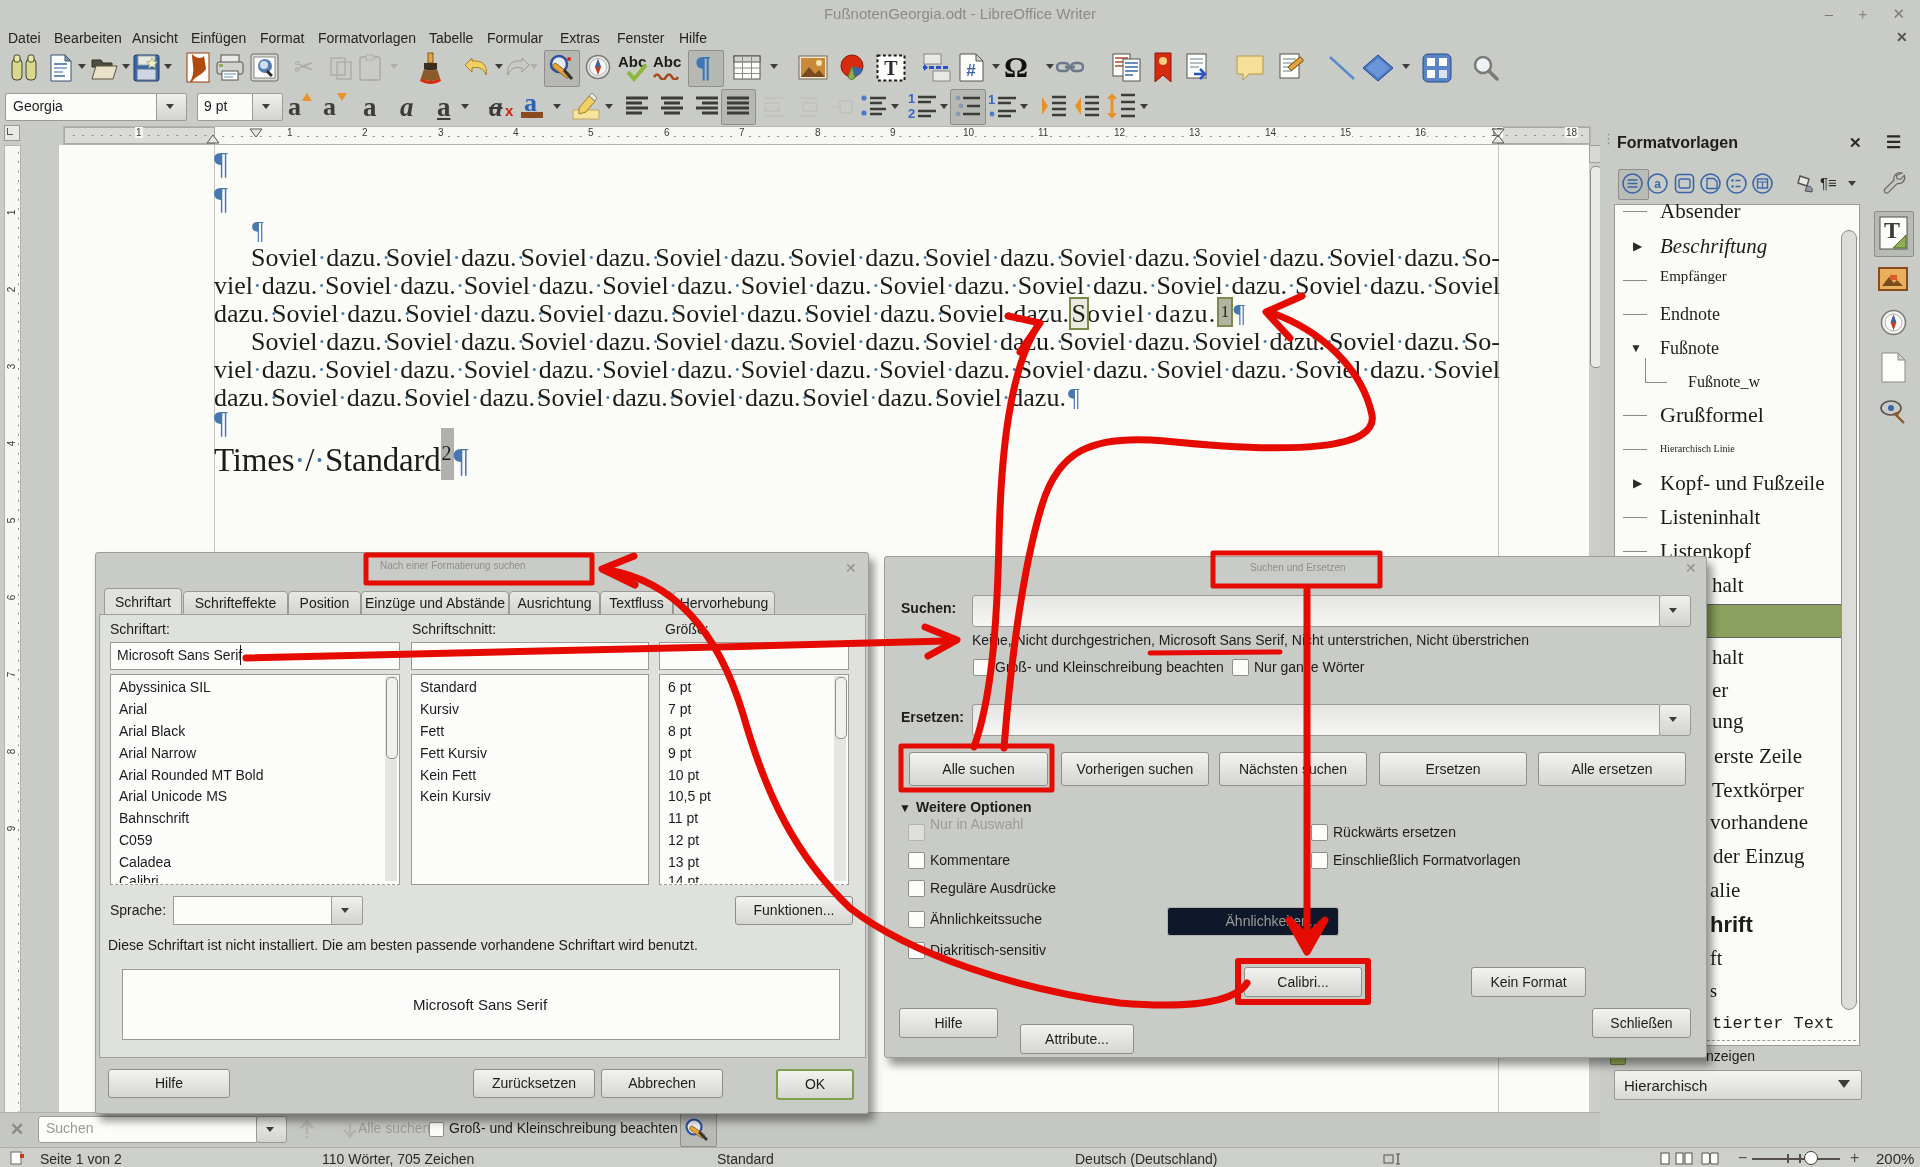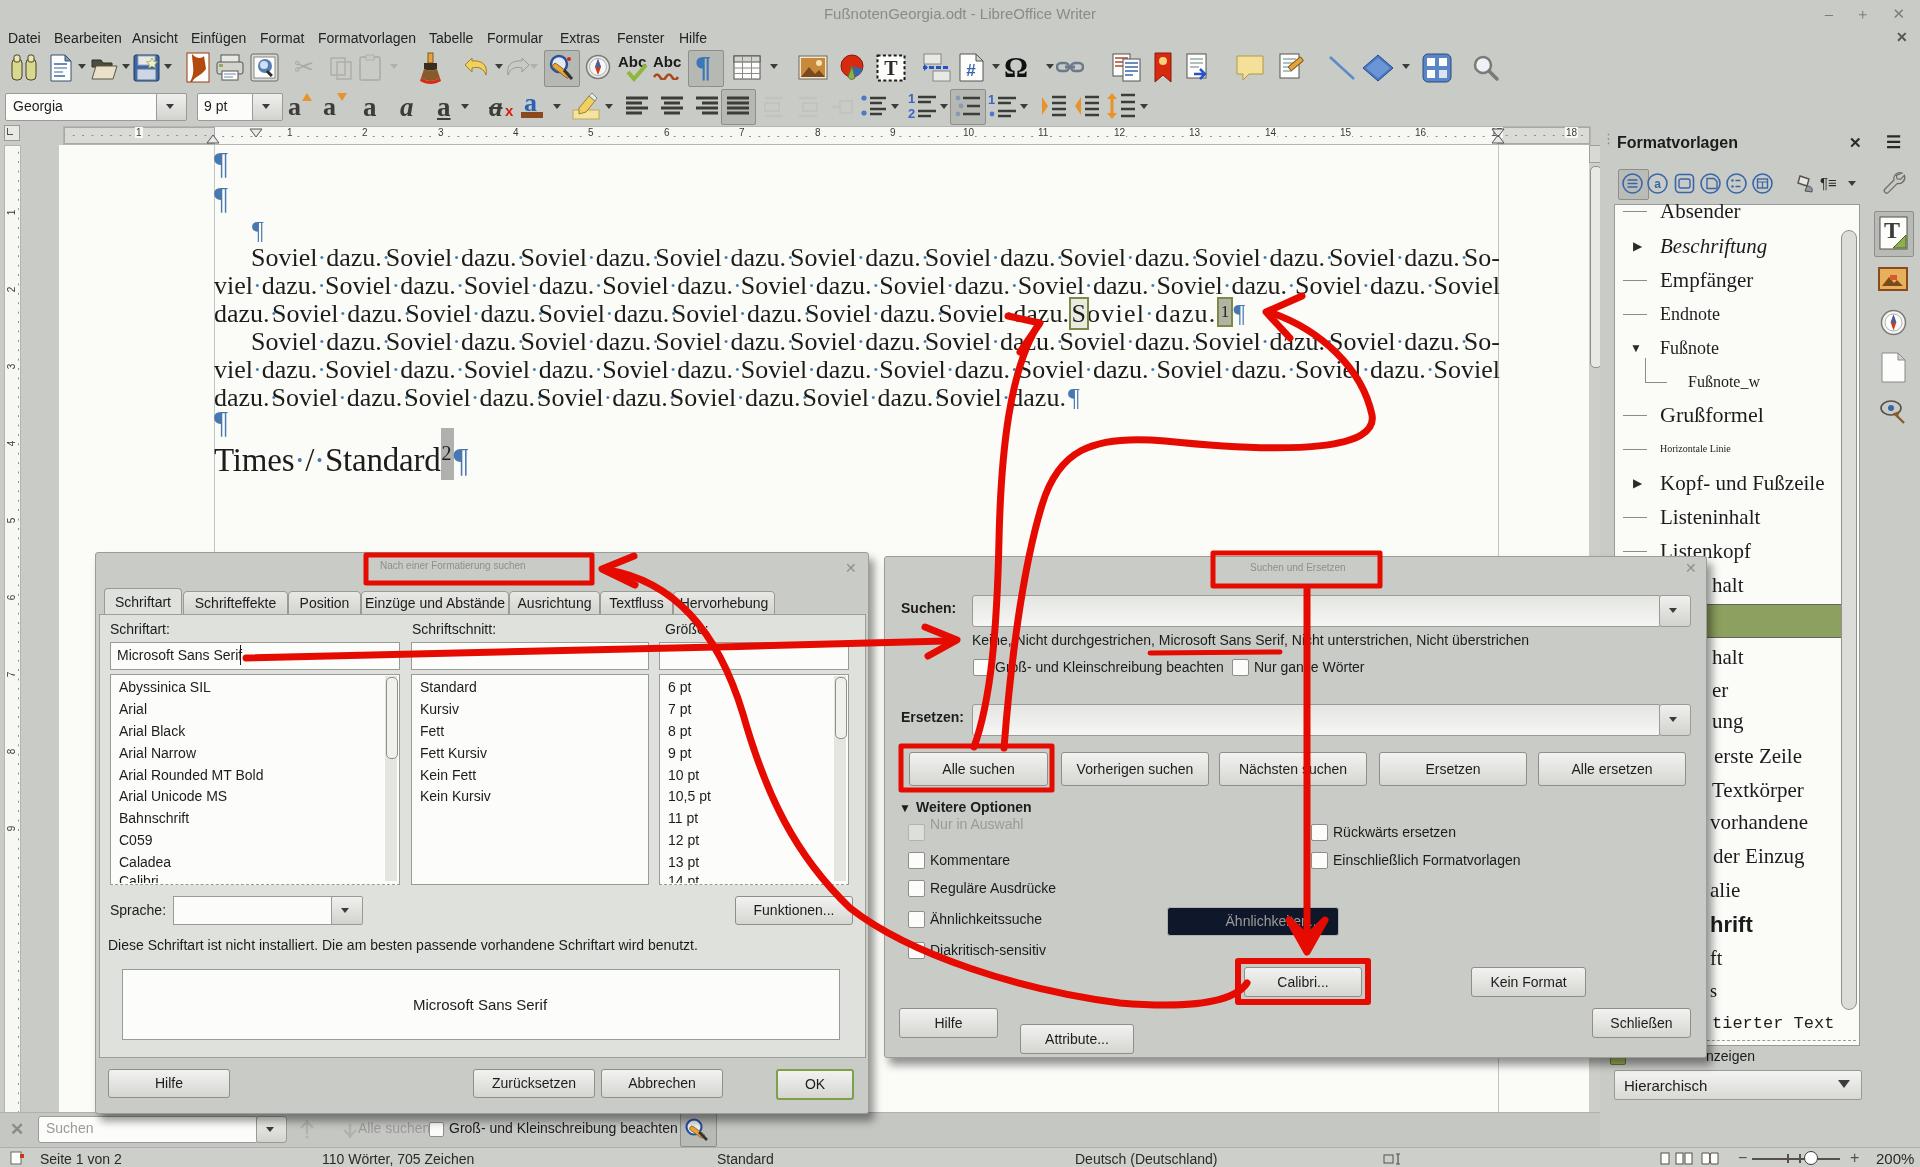--- a/index.html
+++ b/index.html
@@ -529,32 +529,32 @@
 <div class="ddarr" style="left:1848px;top:181px"></div>
 <div class="abs" id="sblist"></div>
 <div style="position:absolute;left:1616px;top:204px;width:240px;border-top:1px dashed #9a9a96"></div>
 <div style="position:absolute;left:1616px;top:1040px;width:240px;border-top:1px dashed #9a9a96"></div>
 
 <div class="conn" style="left:1623px;top:211px"></div>
 <div class="sbrow" style="left:1660px;top:199px;font-size:21px">Absender</div>
 <div class="sbrow" style="left:1633px;top:239px;color:#2a2a28;font-size:12px">▶</div>
 <div class="sbrow" style="left:1660px;top:234px;font-size:21px;font-style:italic">Beschriftung</div>
 <div class="conn" style="left:1623px;top:280px"></div>
-<div class="sbrow" style="left:1660px;top:268px;font-size:21px">Empfänger</div>
+<div class="sbrow" style="left:1660px;top:268px;font-size:15px">Empfänger</div>
 <div class="conn" style="left:1623px;top:314px"></div>
 <div class="sbrow" style="left:1660px;top:304px;font-size:18px">Endnote</div>
 <div class="sbrow" style="left:1630px;top:341px;color:#2a2a28;font-size:12px">▼</div>
 <div class="sbrow" style="left:1660px;top:338px;font-size:18px">Fußnote</div>
 <div style="position:absolute;left:1645px;top:358px;width:1px;height:24px;background:#8b8b88"></div>
 <div class="conn" style="left:1645px;top:382px;width:22px"></div>
 <div class="sbrow" style="left:1688px;top:373px;font-size:16px">Fußnote_w</div>
 <div class="conn" style="left:1623px;top:415px"></div>
 <div class="sbrow" style="left:1660px;top:402px;font-size:22px">Grußformel</div>
 <div class="conn" style="left:1623px;top:449px"></div>
-<div class="sbrow" style="left:1660px;top:443px;font-size:10px">Horizontale Linie</div>
+<div class="sbrow" style="left:1660px;top:443px;font-size:10px">Hierarchisch Linie</div>
 <div class="sbrow" style="left:1633px;top:476px;color:#2a2a28;font-size:12px">▶</div>
 <div class="sbrow" style="left:1660px;top:471px;font-size:21px">Kopf- und Fußzeile</div>
 <div class="conn" style="left:1623px;top:517px"></div>
 <div class="sbrow" style="left:1660px;top:505px;font-size:21px">Listeninhalt</div>
 <div class="conn" style="left:1623px;top:551px"></div>
 <div class="sbrow" style="left:1660px;top:539px;font-size:21px">Listenkopf</div>
 <div class="sbrow" style="left:1712px;top:573px;font-size:21px">halt</div>
 <div style="position:absolute;left:1616px;top:604px;width:240px;height:32px;background:#8ca05f;border-top:1px solid #62625e;border-bottom:1px solid #62625e"></div>
 <div class="sbrow" style="left:1712px;top:645px;font-size:21px">halt</div>
 <div class="sbrow" style="left:1712px;top:678px;font-size:21px">er</div>

